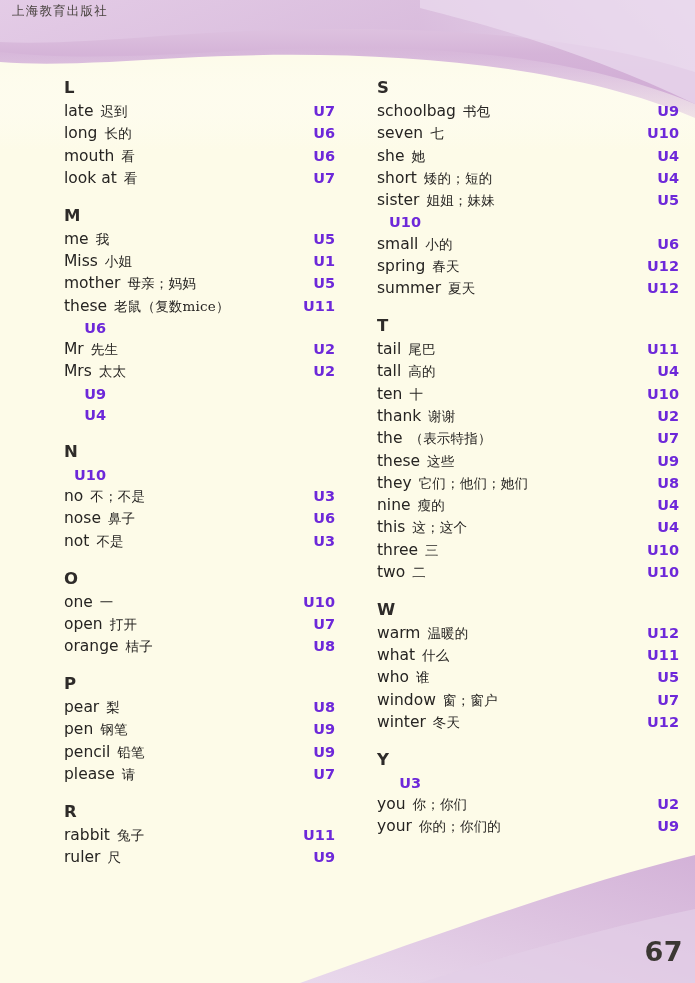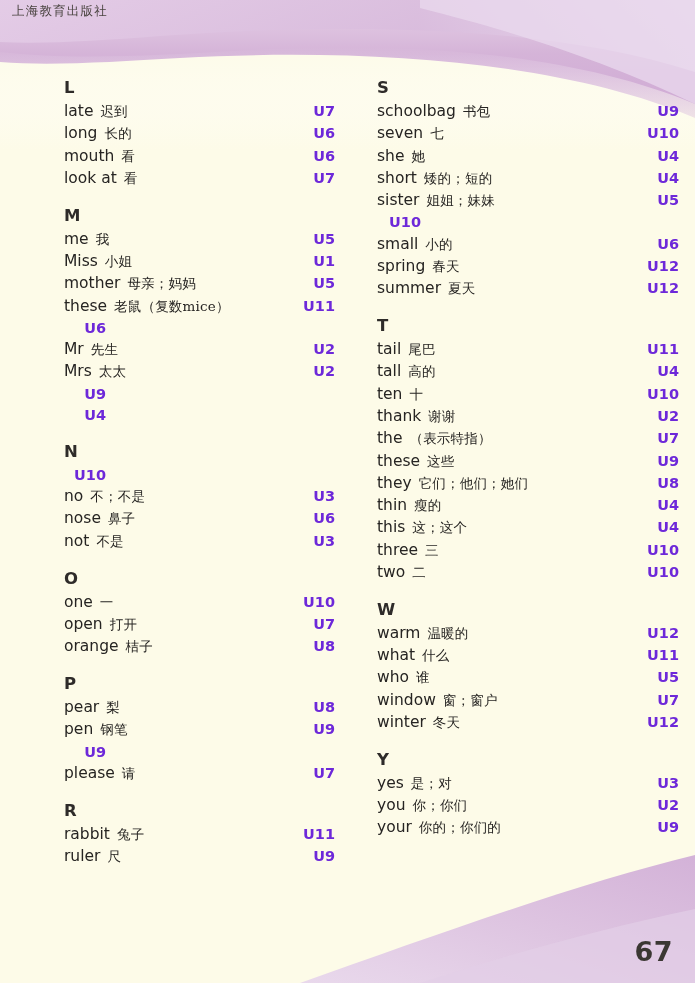--- a/index.html
+++ b/index.html
@@ -100,21 +100,21 @@
     color: #6d28d9;
     text-align: right;
     font-family: "DejaVu Sans", sans-serif;
   }
   .column.left  .entry .unit { width: 42px; padding-right: 10px; }
   .column.right .entry .unit { width: 44px; padding-right: 16px; }
 
   
   .page-number {
     position: absolute;
-    right: 22px;
+    right: 12px;
     bottom: 16px;
     font-size: 27px;
     font-weight: bold;
     color: #3b3733;
     font-family: "DejaVu Sans", sans-serif;
     z-index: 6;
     letter-spacing: 0.5px;
   }
 </style>
 </head>
@@ -233,20 +233,21 @@
         <div class="letter-head">P</div>
         <div class="entry">
           <div class="term"><span>pear</span><span class="gloss">梨</span></div>
           <div class="unit">U8</div>
         </div>
         <div class="entry">
           <div class="term"><span>pen</span><span class="gloss">钢笔</span></div>
           <div class="unit">U9</div>
         </div>
         <div class="entry">
+          <div class="term"><span>pencil</span><span class="gloss">铅笔</span></div>
           <div class="unit">U9</div>
         </div>
         <div class="entry">
           <div class="term"><span>please</span><span class="gloss">请</span></div>
           <div class="unit">U7</div>
         </div>
         <div class="letter-head">R</div>
         <div class="entry">
           <div class="term"><span>rabbit</span><span class="gloss">兔子</span></div>
           <div class="unit">U11</div>
@@ -316,21 +317,21 @@
         </div>
         <div class="entry">
           <div class="term"><span>these</span><span class="gloss">这些</span></div>
           <div class="unit">U9</div>
         </div>
         <div class="entry">
           <div class="term"><span>they</span><span class="gloss">它们；他们；她们</span></div>
           <div class="unit">U8</div>
         </div>
         <div class="entry">
-          <div class="term"><span>thin</span><span class="gloss">瘦的</span></div>
+          <div class="term"><span>nine</span><span class="gloss">瘦的</span></div>
           <div class="unit">U4</div>
         </div>
         <div class="entry">
           <div class="term"><span>this</span><span class="gloss">这；这个</span></div>
           <div class="unit">U4</div>
         </div>
         <div class="entry">
           <div class="term"><span>three</span><span class="gloss">三</span></div>
           <div class="unit">U10</div>
         </div>
@@ -354,21 +355,20 @@
         <div class="entry">
           <div class="term"><span>window</span><span class="gloss">窗；窗户</span></div>
           <div class="unit">U7</div>
         </div>
         <div class="entry">
           <div class="term"><span>winter</span><span class="gloss">冬天</span></div>
           <div class="unit">U12</div>
         </div>
         <div class="letter-head">Y</div>
         <div class="entry">
-          <div class="term"><span>yes</span><span class="gloss">是；对</span></div>
           <div class="unit">U3</div>
         </div>
         <div class="entry">
           <div class="term"><span>you</span><span class="gloss">你；你们</span></div>
           <div class="unit">U2</div>
         </div>
         <div class="entry">
           <div class="term"><span>your</span><span class="gloss">你的；你们的</span></div>
           <div class="unit">U9</div>
         </div>

